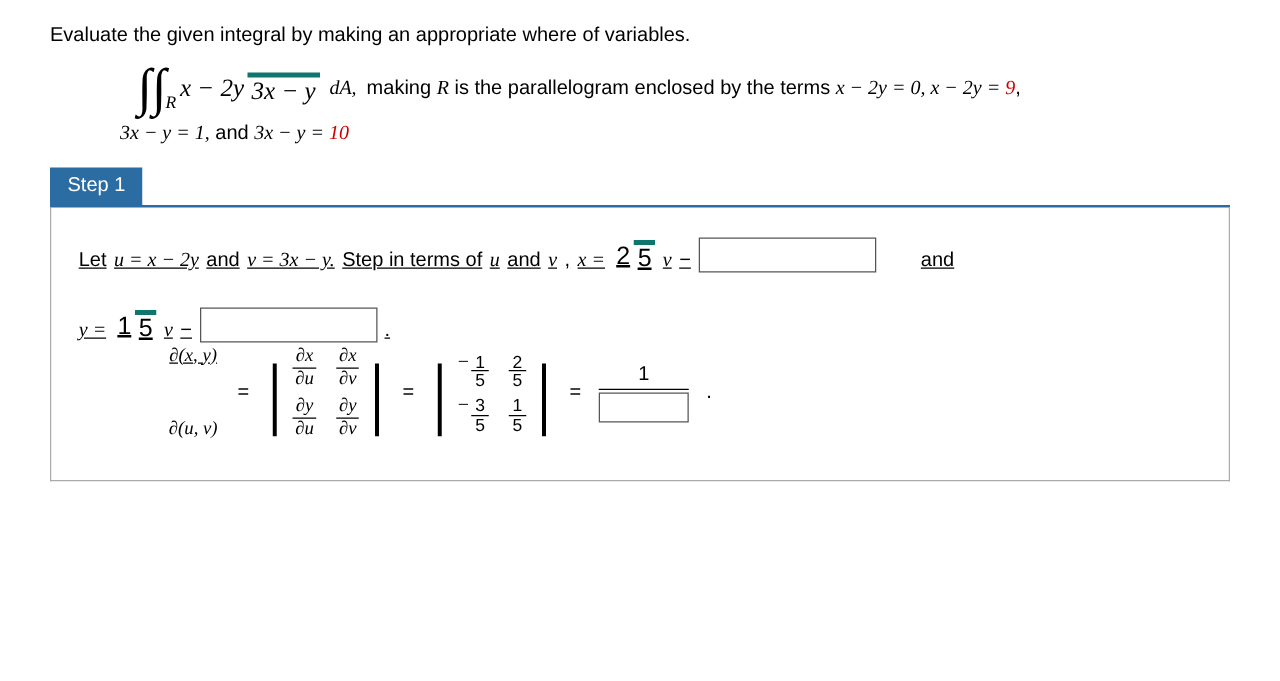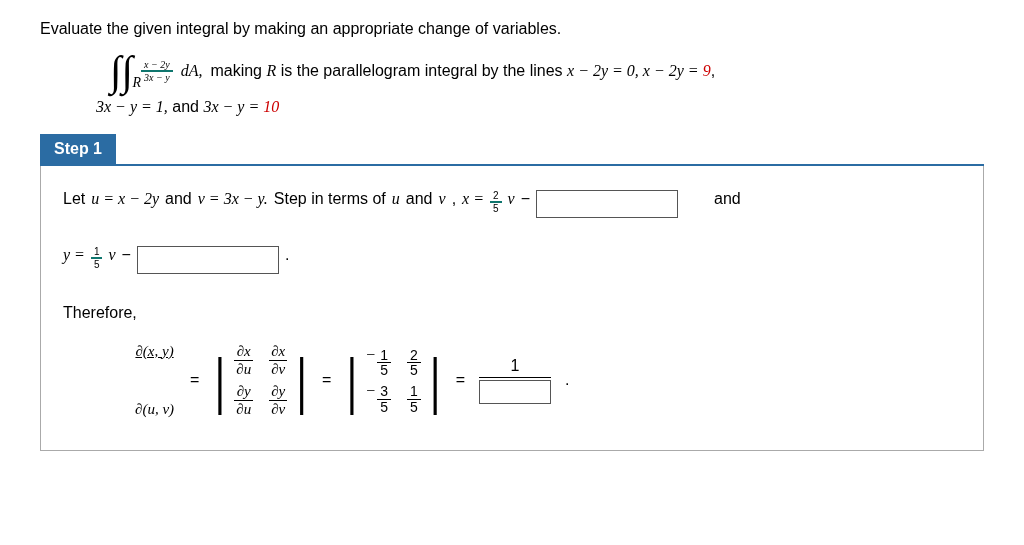--- a/index.html
+++ b/index.html
@@ -36,54 +36,54 @@
   }
   .int-double .sub {
     font-size: 14px;
     font-style: italic;
     position: absolute;
     bottom: 2px;
     right: -8px;
   }
   .frac {
     display: inline-flex;
-    flex-direction: column;
+    flex-direction: row;
     align-items: center;
     vertical-align: middle;
-    font-size: 10px;
+    font-size: 20px;
     line-height: 1.1;
   }
   .frac .num { padding: 0 3px; }
-  .frac .den { border-top: 2px solid #0f766e; padding: 0 3px; }
+  .frac .den { border-top: 4px solid #0f766e; padding: 0 3px; }
   .it { font-style: italic; font-family: "Times New Roman", serif; }
   .line2 { margin-left: 56px; margin-top: 6px; }
 
   .step-hdr {
     display: flex;
     align-items: stretch;
     margin-top: 10px;
     border-bottom: 2px solid #2b6ca3;
   }
   .step-hdr .tab {
     background: #2b6ca3;
     color: #fff;
-    font-weight: bold;
+    font-weight: normal;
     padding: 6px 14px;
   }
   .step-hdr .strip {
     flex: 1;
     background: #fff;
   }
 
   .step-body {
     border: 1px solid #aaa;
     border-top: none;
     padding: 24px 22px 30px 22px;
   }
-  .row { display:flex; align-items:flex-start; flex-wrap:wrap; gap:6px; }
+  .row { display:flex; align-items:flex-end; flex-wrap:wrap; gap:6px;text-decoration:underline; }
   .answer-box {
     display:inline-block;
     width:140px;
     height:26px;
     border:1px solid #555;
     background:#fff;
     vertical-align: middle;
   }
   .answer-box.tiny { width:70px; height:22px;}
   .mt { margin-top:28px; }
@@ -119,30 +119,30 @@
   .result-frac .b { border-top:1px solid #000; padding-top:2px;}
 
   .therefore { margin-top:30px; margin-bottom:18px; }
 </style>
 </head>
 <body>
 
 <div class="page">
 
   <div class="problem">
-    <div class="lead">Evaluate the given integral by making an appropriate change of variables.</div>
+    <div class="lead">Evaluate the given integral by making an appropriate where of variables.</div>
     <div class="eqline">
       <span class="int-double">∫∫<span class="sub">R</span></span>
       <span class="frac">
         <span class="num it">x − 2y</span>
         <span class="den it">3x − y</span>
       </span>
       <span class="it">dA,</span>
       <span>
-        <span>  making </span><span class="it">R</span><span> is the parallelogram integral by the lines  </span><span class="it">x − 2y = 0,   x − 2y = </span><span class="redn it">9</span><span>,</span>
+        <span>  making </span><span class="it">R</span><span> is the parallelogram enclosed by the terms  </span><span class="it">x − 2y = 0,   x − 2y = </span><span class="redn it">9</span><span>,</span>
       </span>
     </div>
     <div class="line2">
       <span class="it">3x − y = 1,</span><span>  and  </span><span class="it">3x − y = </span><span class="redn it">10</span>
     </div>
   </div>
 
   <div class="step-hdr">
     <div class="tab">Step 1</div>
     <div class="strip"></div>
@@ -176,21 +176,20 @@
       <span class="frac">
         <span class="num">1</span>
         <span class="den">5</span>
       </span>
       <span class="it">v</span>
       <span> − </span>
       <span class="answer-box"></span>
       <span> .</span>
     </div>
 
-    <div class="therefore">Therefore,</div>
 
     <div class="eqblock">
       <span class="pfrac">
         <span class="top" style="text-decoration:underline;">∂(x, y)</span>
         <span class="bot" style="border:none;margin-top:41px;">∂(u, v)</span>
       </span>
       <span> = </span>
 
       <span class="matrix">
         <span class="bar">|</span>

